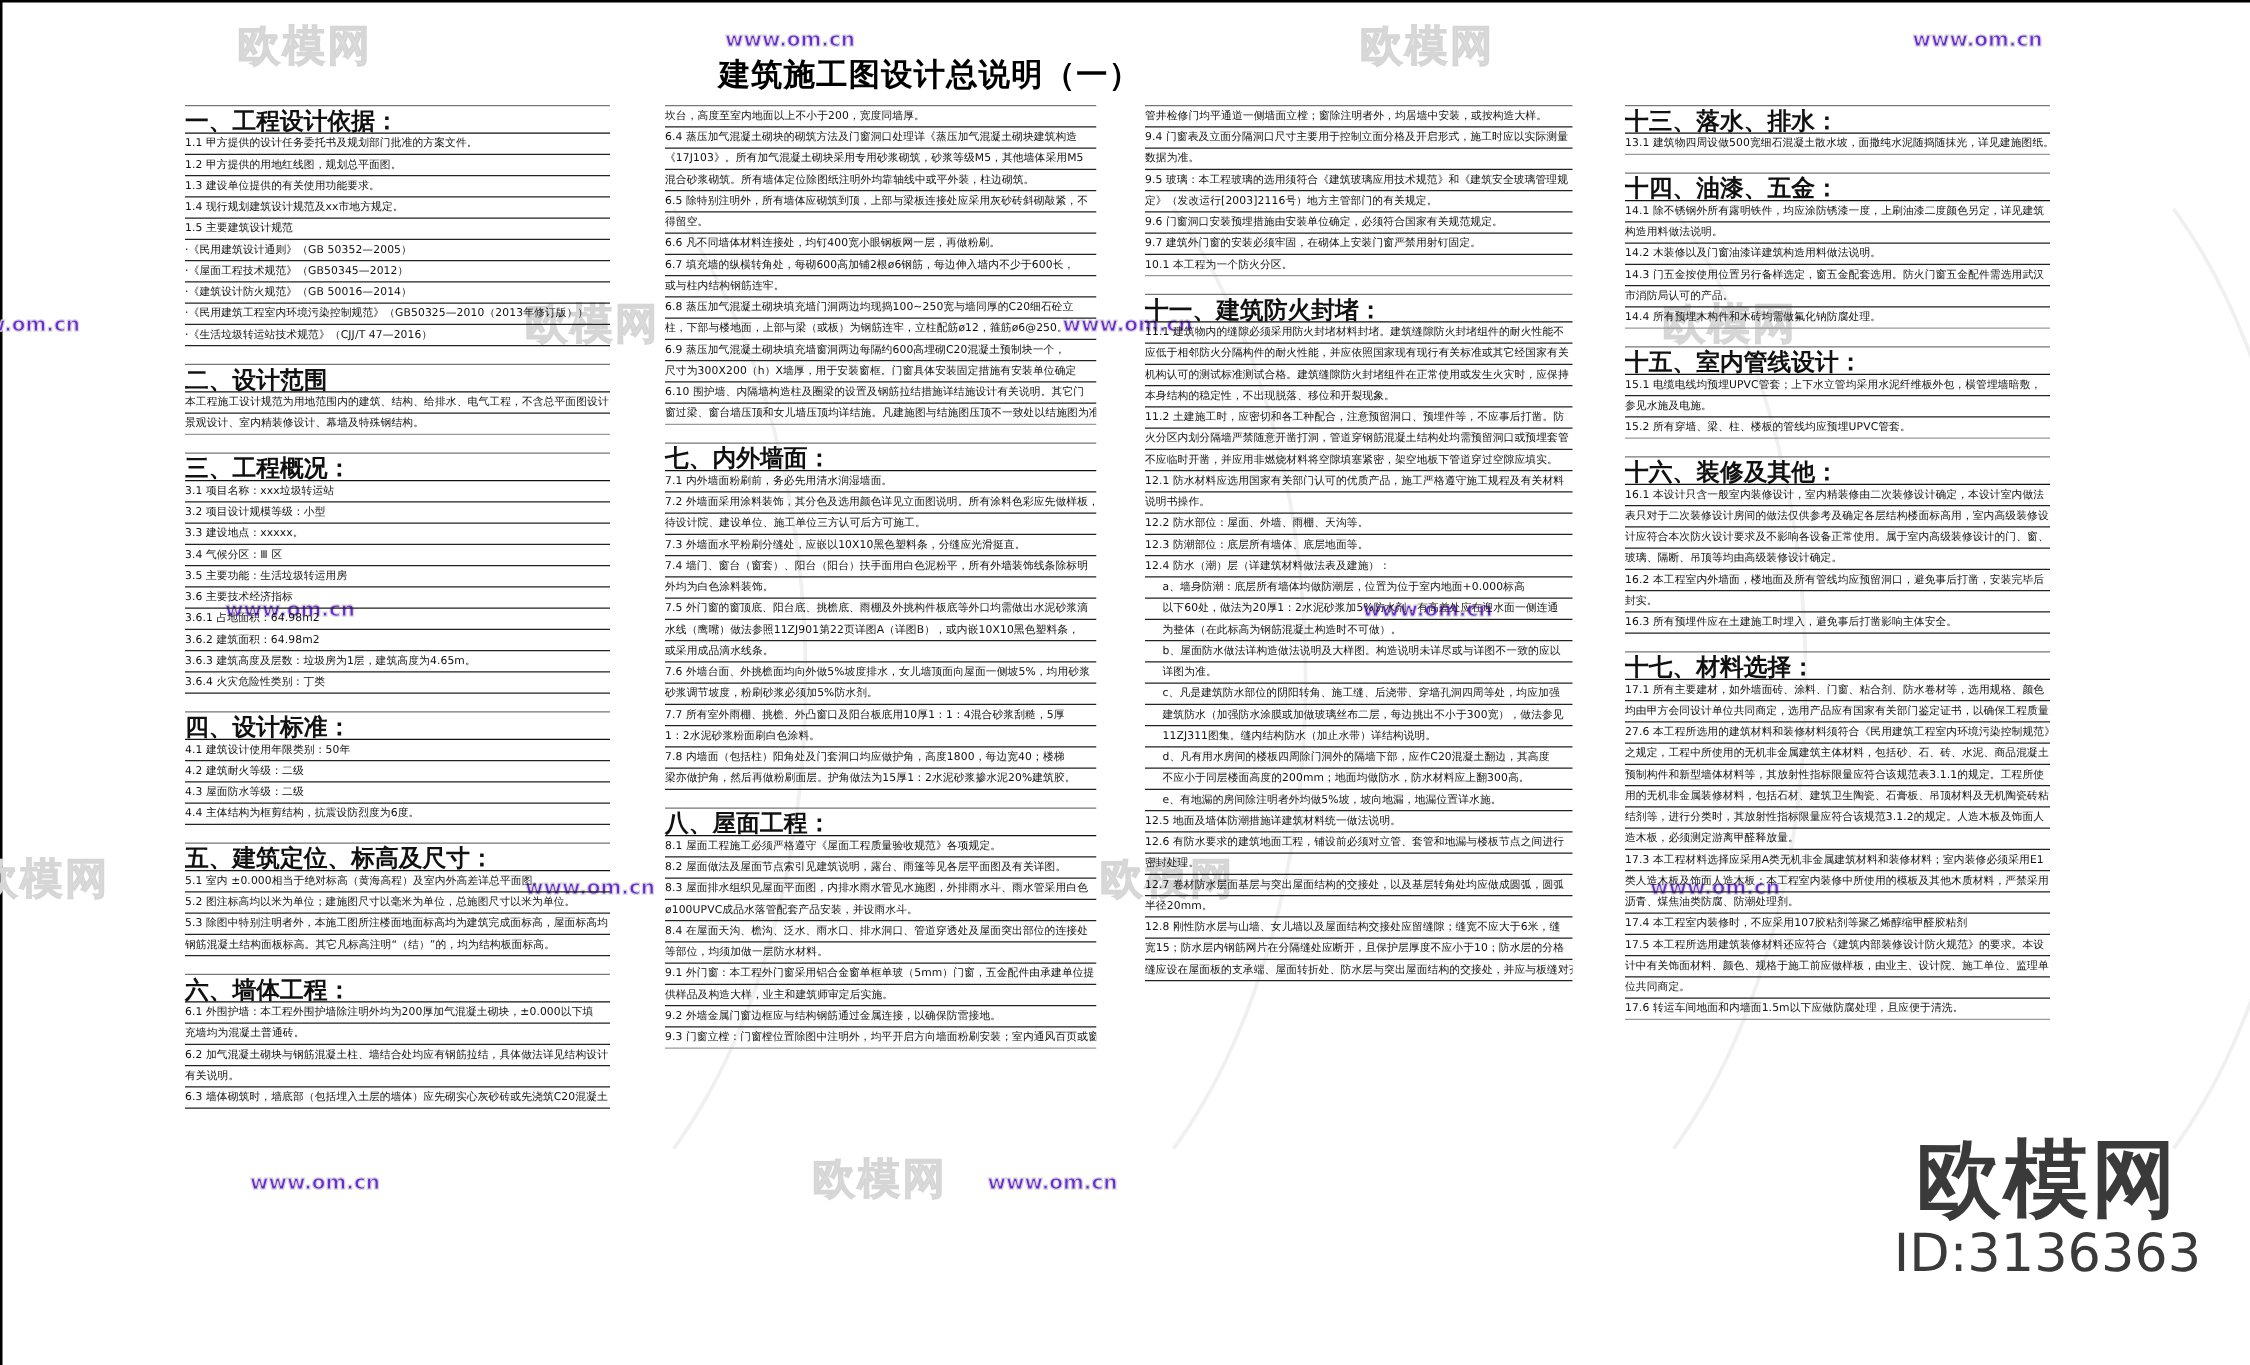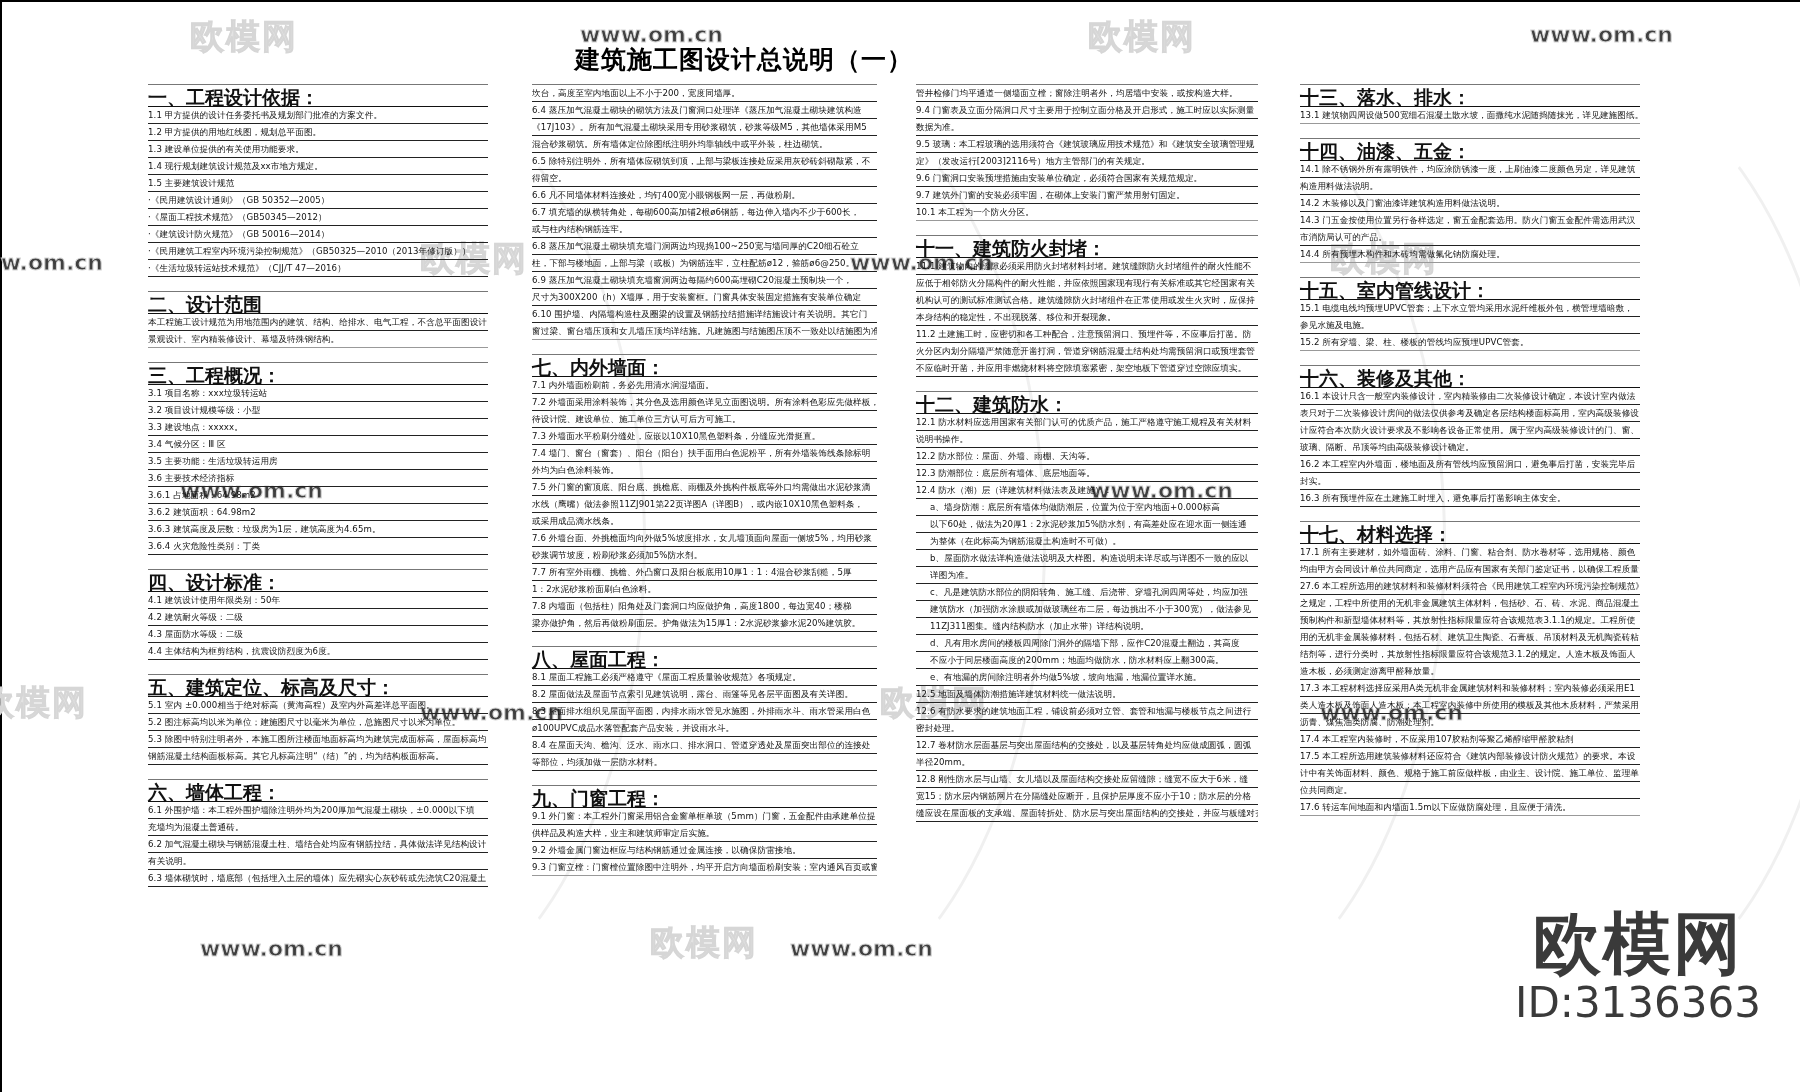--- a/index.html
+++ b/index.html
@@ -35,21 +35,21 @@
   }
   .line.light { border-bottom:1px solid #999; }
   .line.indent { padding-left:14px; }
   .cont-top { border-top:1px solid #777; }
   
   .wm {
     position:absolute; color:#e3e3e3; font-family:"DejaVu Sans", sans-serif; font-weight:bold;
     pointer-events:none; -webkit-text-stroke:1px #d6d6d6;
   }
   .wm-logo { font-size:34px; letter-spacing:2px; }
-  .wm-url { font-size:22px; color:#404040; }
+  .wm-url { font-size:16px; color:#6d28d9; }
   .arc {
     position:absolute; border:3px solid #efefef; border-radius:50%; pointer-events:none;
   }
   .brand {
     position:absolute; left:1515px; top:908px; color:#3a3a3a; text-align:center;
   }
   .brand-name { font-size:68px; font-weight:bold; line-height:72px; letter-spacing:2px; }
   .brand-id { font-size:42px; line-height:46px; }
 </style>
 </head>
@@ -178,21 +178,20 @@
   <div class="section">
     <div class="sec-head">八、屋面工程：</div>
     <div class="line">8.1  屋面工程施工必须严格遵守《屋面工程质量验收规范》各项规定。</div>
     <div class="line">8.2  屋面做法及屋面节点索引见建筑说明，露台、雨篷等见各层平面图及有关详图。</div>
     <div class="line">8.3  屋面排水组织见屋面平面图，内排水雨水管见水施图，外排雨水斗、雨水管采用白色</div>
     <div class="line">ø100UPVC成品水落管配套产品安装，并设雨水斗。</div>
     <div class="line">8.4  在屋面天沟、檐沟、泛水、雨水口、排水洞口、管道穿透处及屋面突出部位的连接处</div>
     <div class="line">等部位，均须加做一层防水材料。</div>
   </div>
   <div class="section">
-    <div class="sec-head">九、门窗工程：</div>
     <div class="line">9.1  外门窗：本工程外门窗采用铝合金窗单框单玻（5mm）门窗，五金配件由承建单位提</div>
     <div class="line">供样品及构造大样，业主和建筑师审定后实施。</div>
     <div class="line">9.2  外墙金属门窗边框应与结构钢筋通过金属连接，以确保防雷接地。</div>
     <div class="line light">9.3  门窗立樘：门窗樘位置除图中注明外，均平开启方向墙面粉刷安装；室内通风百页或窗，</div>
   </div>
 </div>
 
 <div class="col col3">
   <div class="section first">
     <div class="cont-top"></div>
@@ -211,21 +210,20 @@
     <div class="sec-head">十一、建筑防火封堵：</div>
     <div class="line">11.1  建筑物内的缝隙必须采用防火封堵材料封堵。建筑缝隙防火封堵组件的耐火性能不</div>
     <div class="line">应低于相邻防火分隔构件的耐火性能，并应依照国家现有现行有关标准或其它经国家有关</div>
     <div class="line">机构认可的测试标准测试合格。建筑缝隙防火封堵组件在正常使用或发生火灾时，应保持</div>
     <div class="line">本身结构的稳定性，不出现脱落、移位和开裂现象。</div>
     <div class="line">11.2  土建施工时，应密切和各工种配合，注意预留洞口、预埋件等，不应事后打凿。防</div>
     <div class="line">火分区内划分隔墙严禁随意开凿打洞，管道穿钢筋混凝土结构处均需预留洞口或预埋套管，</div>
     <div class="line">不应临时开凿，并应用非燃烧材料将空隙填塞紧密，架空地板下管道穿过空隙应填实。</div>
   </div>
   <div class="section">
-    <div class="sec-head">十二、建筑防水：</div>
     <div class="line">12.1  防水材料应选用国家有关部门认可的优质产品，施工严格遵守施工规程及有关材料</div>
     <div class="line">说明书操作。</div>
     <div class="line">12.2  防水部位：屋面、外墙、雨棚、天沟等。</div>
     <div class="line">12.3  防潮部位：底层所有墙体、底层地面等。</div>
     <div class="line">12.4  防水（潮）层（详建筑材料做法表及建施）：</div>
     <div class="line indent">a、墙身防潮：底层所有墙体均做防潮层，位置为位于室内地面+0.000标高</div>
     <div class="line indent">以下60处，做法为20厚1：2水泥砂浆加5%防水剂，有高差处应在迎水面一侧连通</div>
     <div class="line indent">为整体（在此标高为钢筋混凝土构造时不可做）。</div>
     <div class="line indent">b、屋面防水做法详构造做法说明及大样图。构造说明未详尽或与详图不一致的应以</div>
     <div class="line indent">详图为准。</div>

